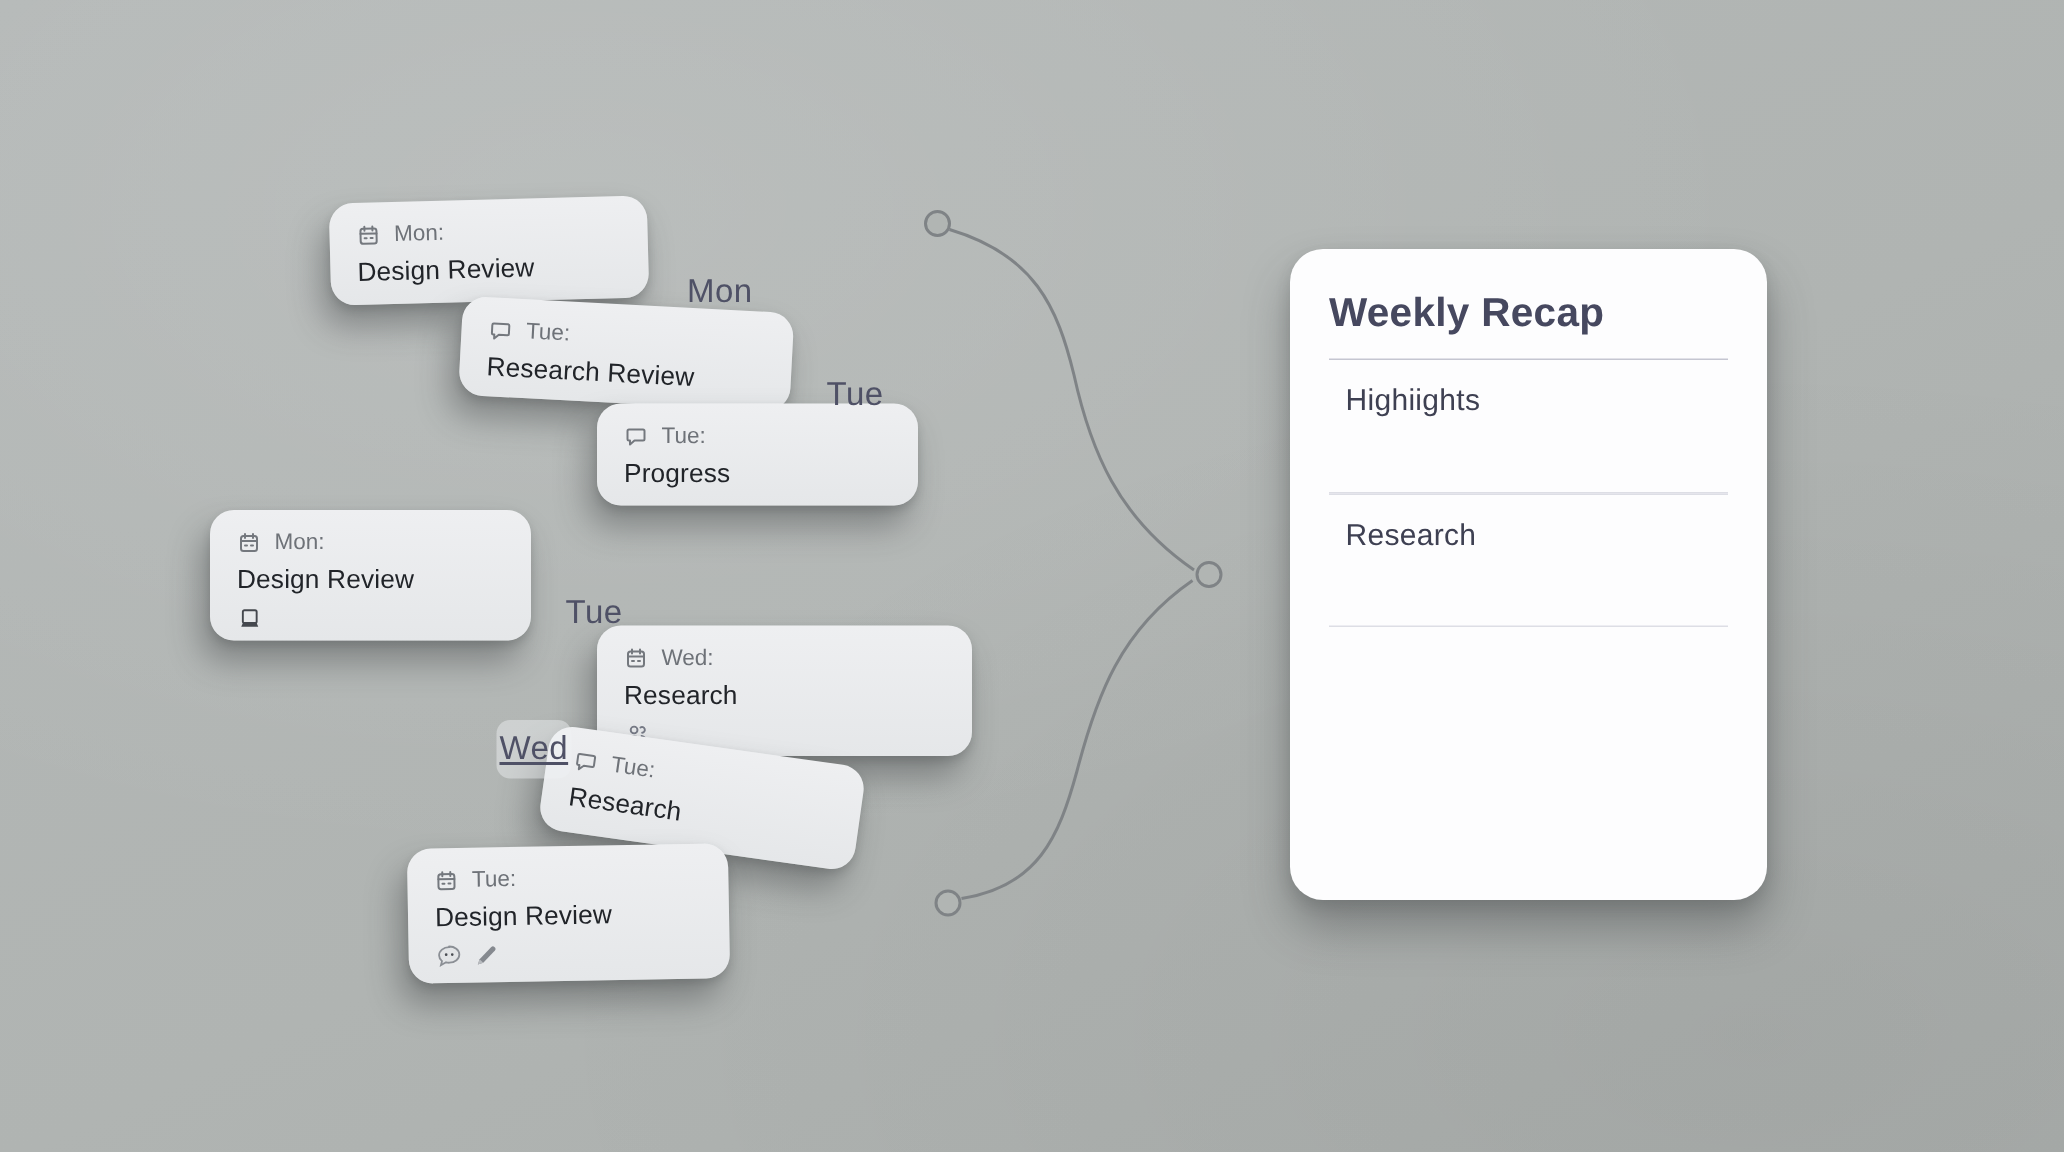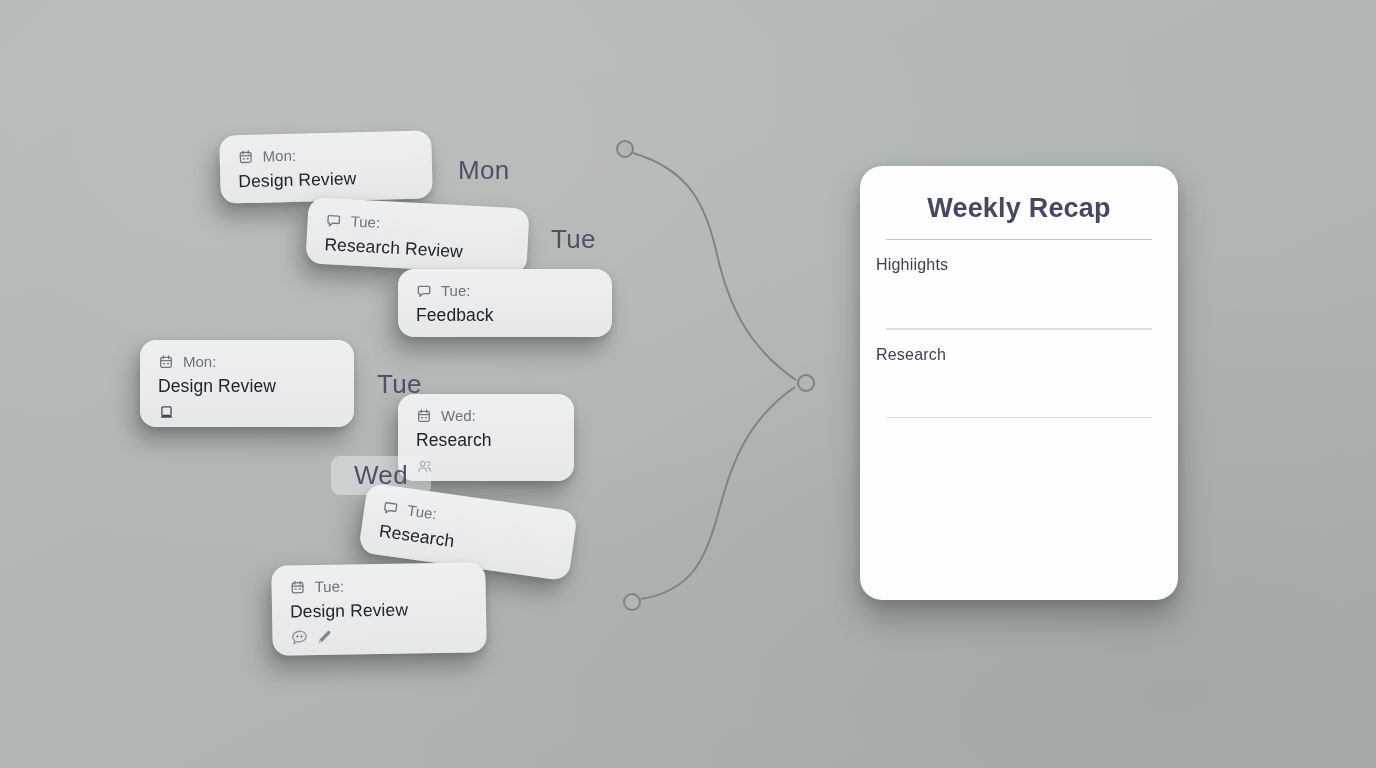--- a/index.html
+++ b/index.html
@@ -20,43 +20,43 @@
     box-shadow:-6px 14px 22px rgba(52,55,58,0.40), 0 3px 6px rgba(52,55,58,0.18);
   }
   .card-header{display:flex;align-items:center;gap:9px;color:#6e7278;font-size:15px;line-height:18px;}
   .card-title{margin-top:4px;font-size:17.5px;line-height:22px;color:#212429;letter-spacing:0.1px;}
   .card-extras{margin-top:6px;display:flex;align-items:center;gap:7px;height:18px;}
   .icon{display:inline-flex;align-items:center;justify-content:center;}
   .pos1{left:220px;top:133px;width:212px;height:68px;transform:rotate(-1.5deg);}
   .pos2{left:307px;top:203px;width:221px;height:66px;transform:rotate(3deg);}
   .pos3{left:398px;top:269px;width:214px;height:68px;}
   .pos4{left:140px;top:340px;width:214px;height:87px;}
-  .pos5{left:398px;top:394px;width:176px;height:87px;}
+  .pos5{left:398px;top:417px;width:250px;height:87px;}
   .pos6{left:362px;top:497px;width:212px;height:70px;transform:rotate(8deg);}
   .pos7{left:272px;top:564px;width:214px;height:90px;transform:rotate(-1deg);}
   
   .day-label{
-    position:absolute;font-size:26px;line-height:28px;color:#4f5166;
-    letter-spacing:0.3px;font-weight:400;
+    position:absolute;font-size:22px;line-height:28px;color:#4f5166;
+    letter-spacing:0.3px;font-weight:400;margin-top:24px;
   }
   .lab1{left:458px;top:156px;}
   .lab2{left:551px;top:225px;}
   .lab3{left:377px;top:370px;}
-  .lab4{left:331px;top:456px;background:rgba(240,242,243,0.45);padding:5px 23px 6px;border-radius:9px;}
+  .lab4{left:331px;top:456px;background:rgba(240,242,243,0.45);padding:5px 2px 6px;border-radius:9px;text-decoration:underline;}
   
   .panel{
     position:absolute;left:860px;top:166px;width:318px;height:434px;box-sizing:border-box;
     background:#fdfdfe;border-radius:22px;
     box-shadow:0 18px 30px rgba(52,55,58,0.38), 0 4px 10px rgba(52,55,58,0.16);
     display:flex;flex-direction:column;
   }
-  .panel-title{padding:27px 26px 0;font-size:27px;font-weight:700;color:#46485f;letter-spacing:0.2px;text-align:center;}
+  .panel-title{padding:27px 26px 0;font-size:27px;font-weight:700;color:#46485f;letter-spacing:0.2px;}
   .divider{border:none;border-top:1px solid #dddee5;margin:0 26px;}
   .title-divider{border-top:1.5px solid #c5c6d1;margin-top:15px;}
-  .panel-section{box-sizing:border-box;height:87.5px;padding:16px 16px 0;font-size:16px;color:#3e4052;letter-spacing:0.2px;}
+  .panel-section{box-sizing:border-box;height:87.5px;padding:16px 37px 0;font-size:20px;color:#3e4052;letter-spacing:0.2px;}
   .panel-section:last-child{flex:1;}
 </style>
 </head>
 <body>
 
 <div class="canvas">
 
   <svg class="connector-layer" width="1376" height="768" viewBox="0 0 1376 768" fill="none">
     <path d="M 633 153 C 690 170 705 205 716 250 C 727 300 745 345 796 380" stroke="#7f8386" stroke-width="2" fill="none"></path>
     <path d="M 641 599 C 692 591 706 558 718 514 C 731 464 747 420 795 387" stroke="#7f8386" stroke-width="2" fill="none"></path>
@@ -93,21 +93,21 @@
 
   <div class="card pos3">
     <div class="card-header">
       <span class="icon">
         <svg width="16" height="16" viewBox="0 0 24 24" fill="none" stroke="#74787e" stroke-width="2" stroke-linejoin="round">
             <path d="M5 5h14a1.5 1.5 0 0 1 1.5 1.5v8a1.5 1.5 0 0 1-1.5 1.5H10.5L6 20v-4H5a1.5 1.5 0 0 1-1.5-1.5v-8A1.5 1.5 0 0 1 5 5z"></path>
           </svg>
       </span>
       <span>Tue:</span>
     </div>
-    <div class="card-title">Feedback</div>
+    <div class="card-title">Progress</div>
   </div>
 
   <div class="card pos4">
     <div class="card-header">
       <span class="icon">
         <svg width="16" height="16" viewBox="0 0 24 24" fill="none" stroke="#74787e" stroke-width="2" stroke-linecap="round">
             <rect x="4" y="5" width="16" height="15" rx="2.5"></rect>
             <path d="M8 3v4M16 3v4M4 10h16"></path>
             <path d="M8 14.5h2M14 14.5h2"></path>
           </svg>

